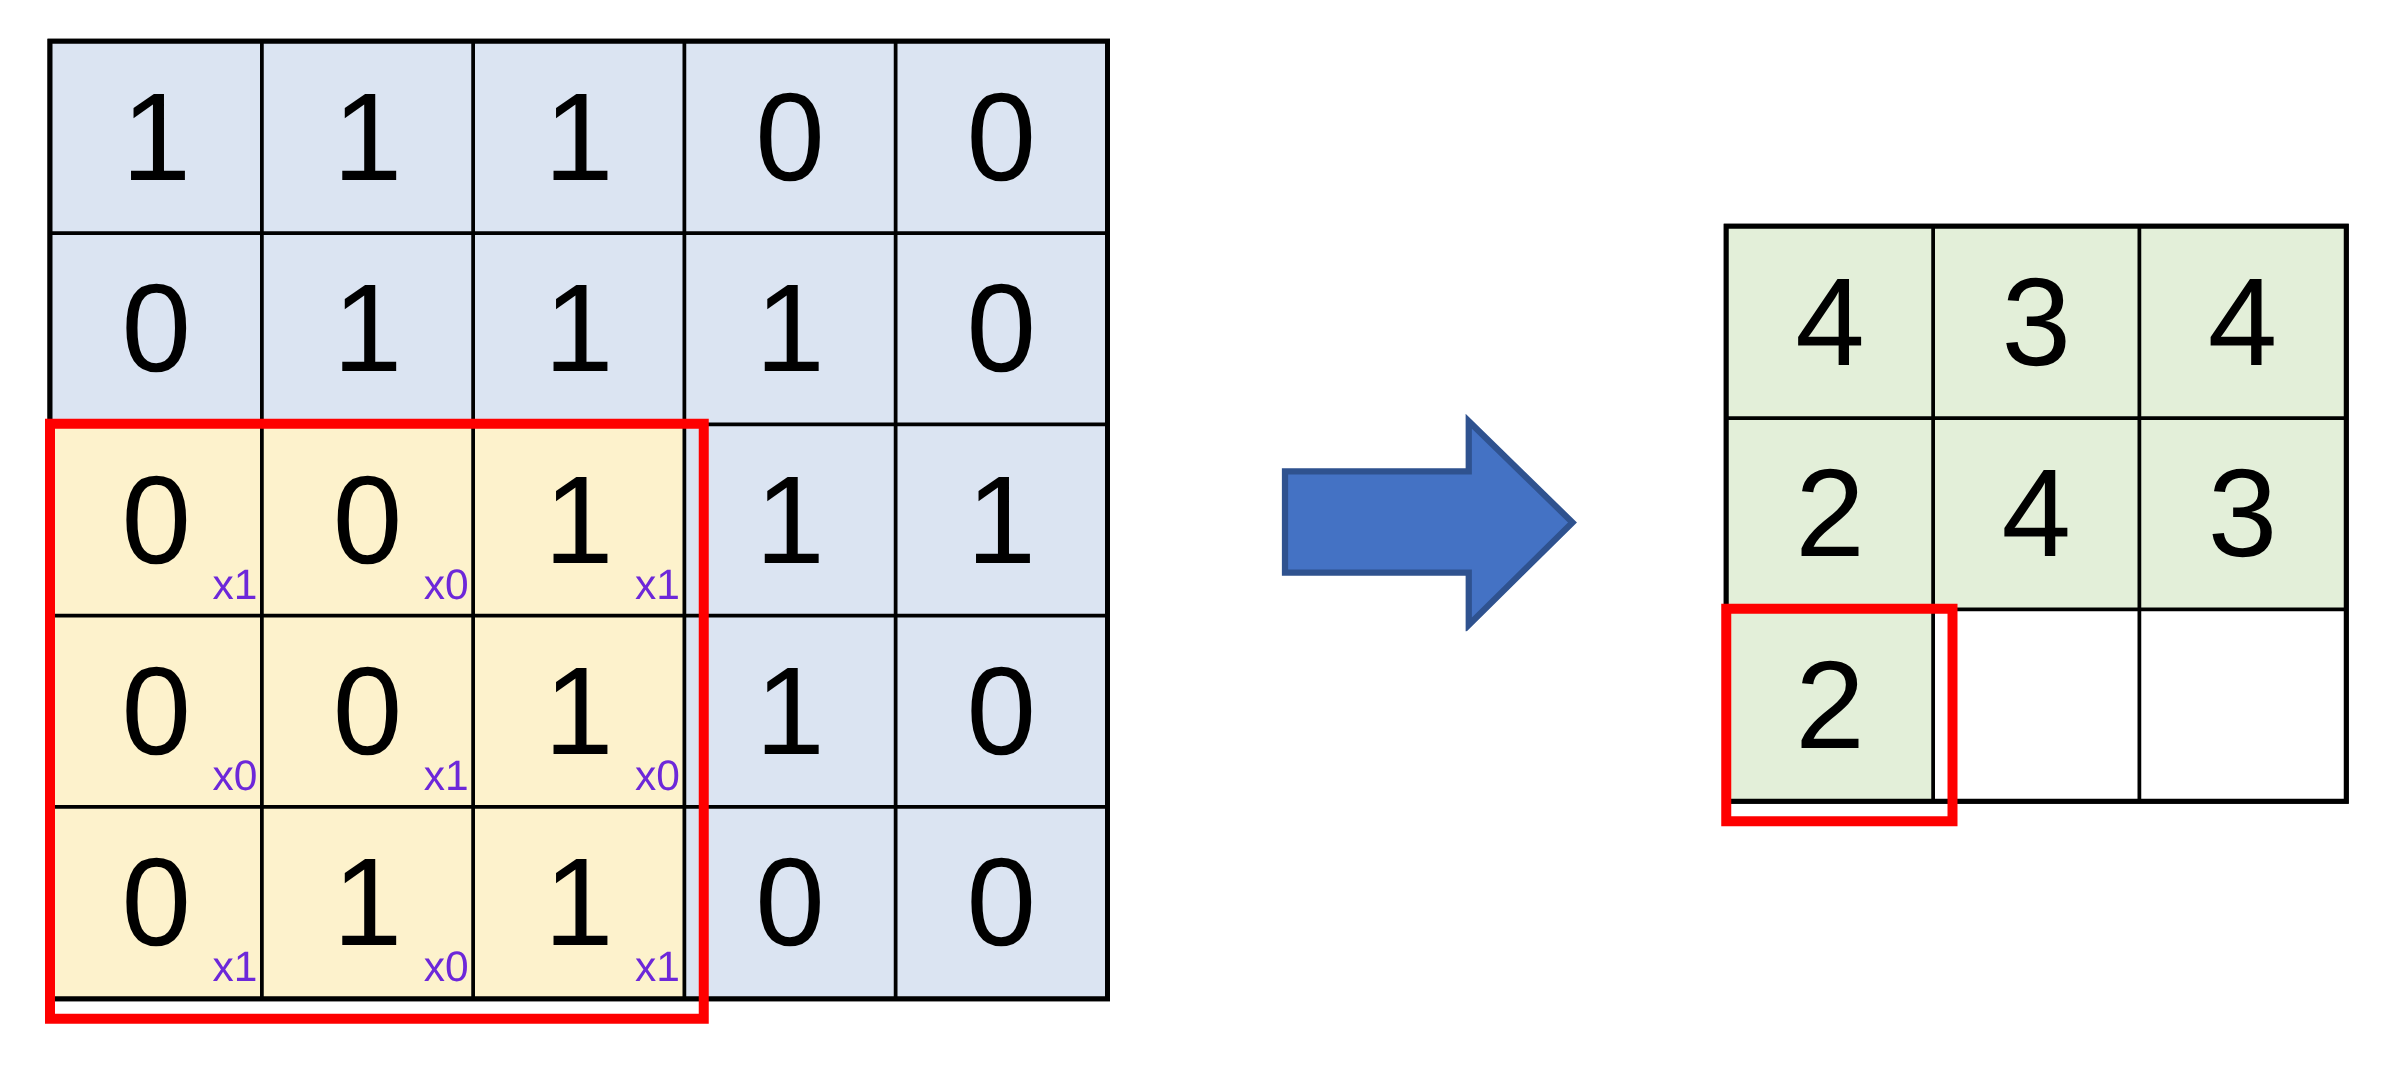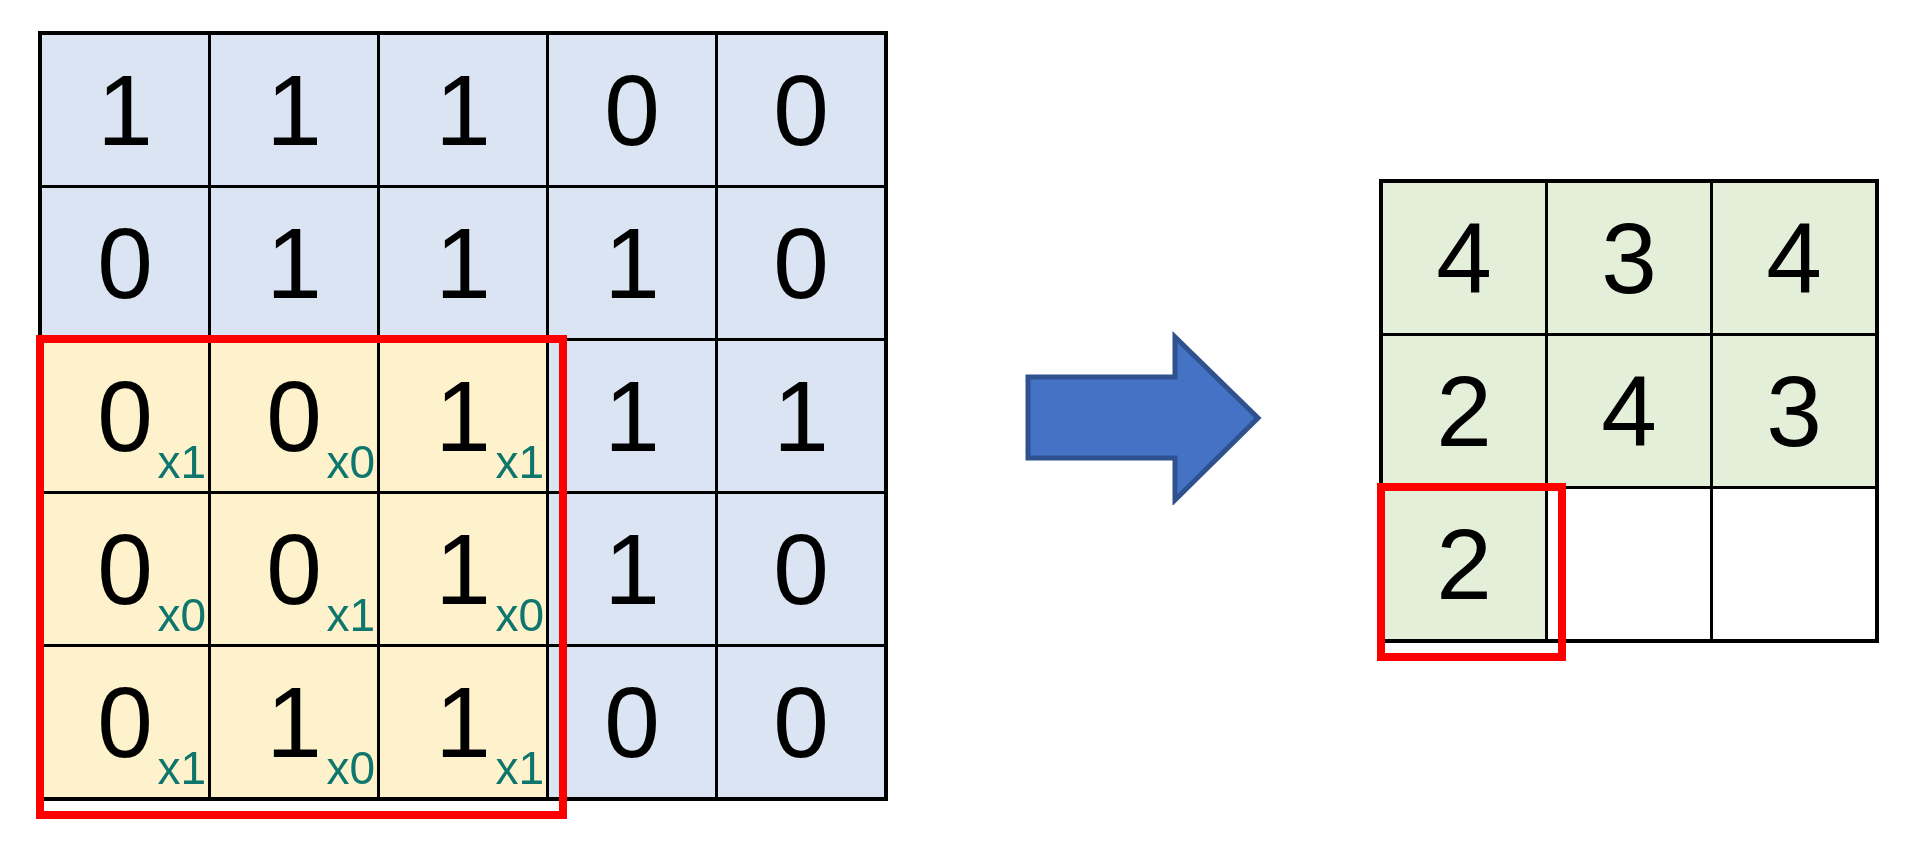--- a/index.html
+++ b/index.html
@@ -38,23 +38,23 @@
     color: #000000;
     background: #dbe4f2;
   }
   .cell.kernel { background: #fdf2cc; }
   .cell.out    { background: #e3efd9; }
   .cell.empty  { background: #ffffff; }
   .sub {
     position: absolute;
     right: 2px;
     bottom: 6px;
-    font-size: 46px;
+    font-size: 34px;
     line-height: 1;
-    color: #0f766e;
+    color: #6d28d9;
   }
   .red-frame {
     position: absolute;
     border: 8px solid #fe0000;
     background: transparent;
     pointer-events: none;
     z-index: 3;
   }
   .kernel-frame {
     left: -6px; top: 300px;

